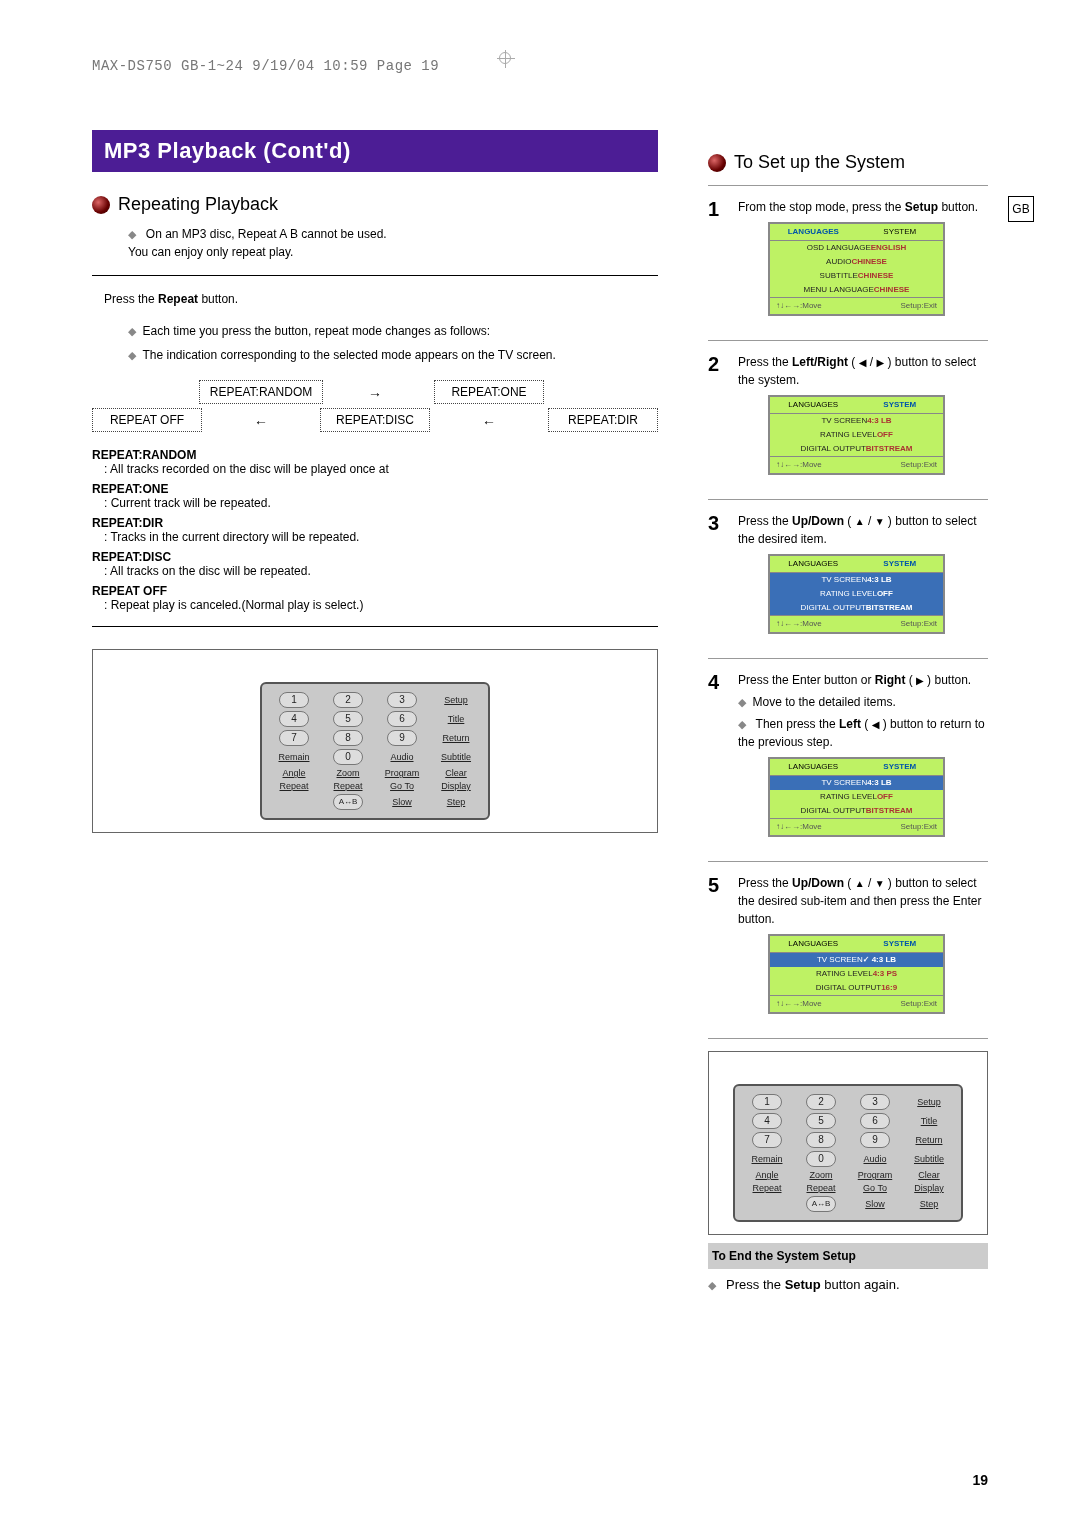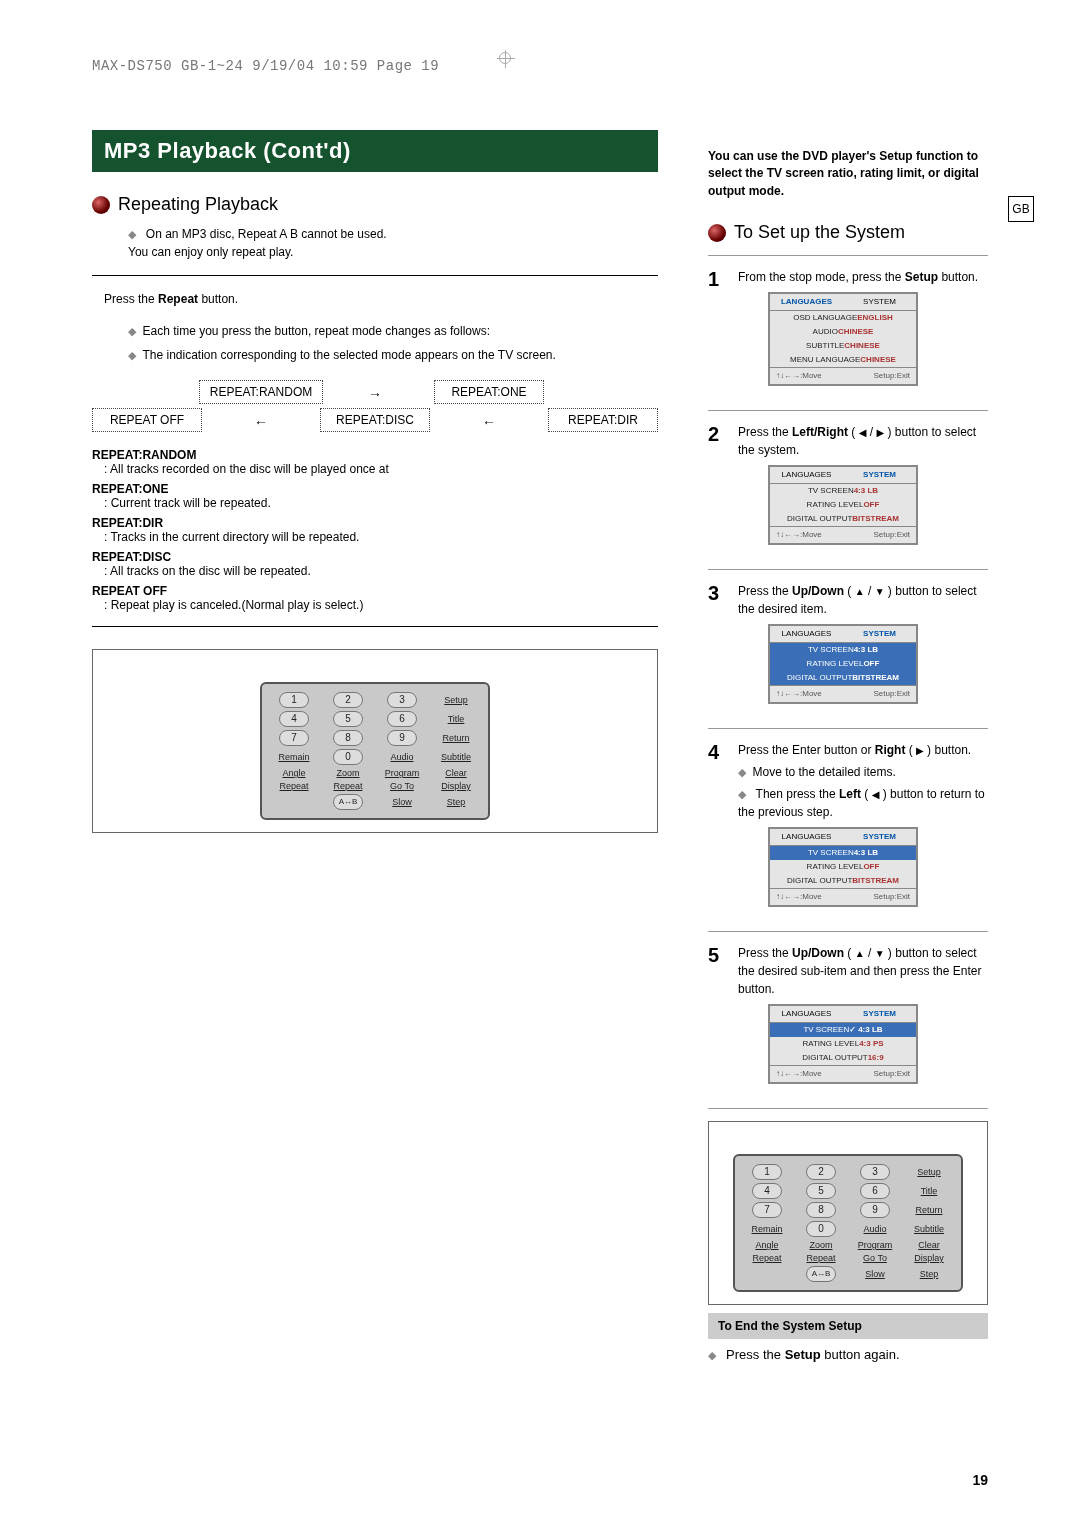--- a/index.html
+++ b/index.html
@@ -26,21 +26,21 @@
   .crop-top2 { top: 58px; left: 497px; width: 18px; height: 1px; border: none; border-top: 1px solid #aaa; }
   .crop-circle { top: 52px; left: 499px; width: 12px; height: 12px; border: 1px solid #aaa; border-radius: 50%; }
   .columns {
     position: absolute;
     top: 130px; left: 92px; right: 92px;
     display: flex;
     gap: 50px;
   }
   .col { flex: 1; }
   .black-bar {
-    background: #14532d;
+    background: #4c1d95;
     color: #fff;
     font-weight: bold;
     font-size: 22px;
     padding: 8px 12px;
     letter-spacing: 0.5px;
   }
   .sec-title {
     display: flex;
     align-items: center;
     gap: 8px;
@@ -116,23 +116,23 @@
   .right-intro { font-size: 12px; font-weight: bold; line-height: 1.45; margin: 18px 0 8px 0; }
   .step {
     display: flex;
     gap: 12px;
     margin: 6px 0 8px 0;
     font-size: 12px;
   }
   .step .num { font-size: 20px; font-weight: bold; width: 18px; }
   .step .body { flex: 1; line-height: 1.5; }
   .setup-screen {
-    width: 150px;
+    width: 177px;
     border: 2px solid #888;
-    background: #e5e5e5;
+    background: #bef264;
     margin: 6px 0 12px 30px;
     font-size: 8px;
   }
   .ss-tabs { display: flex; border-bottom: 1px solid #888; }
   .ss-tab { flex: 1; text-align: center; padding: 2px 0; }
   .ss-tab.active { color: #05a; font-weight: bold; }
   .ss-row { display: flex; justify-content: center; padding: 1px 6px; }
   .ss-row .k { color: #222; }
   .ss-row .v { color: #a33; font-weight: bold; }
   .ss-row.hl { background: #3a6fb7; color: #fff; }
@@ -143,21 +143,21 @@
     right: 46px; top: 196px;
     width: 26px; height: 26px;
     border: 1px solid #000;
     font-size: 12px;
     display: flex;
     align-items: center; justify-content: center;
   }
   .tri { display: inline-block; font-size: 10px; }
   .grey-band {
     background: #ccc;
-    padding: 6px 10px;
+    padding: 6px 4px;
     font-size: 12px;
     font-weight: bold;
     margin-top: 8px;
   }
   .page-num {
     position: absolute;
     right: 92px;
     bottom: 40px;
     font-size: 14px;
     font-weight: bold;
@@ -262,21 +262,20 @@
           <div class="kbtn" style="font-size:8px">A↔B</div>
           <div class="klab">Slow</div>
           <div class="klab">Step</div>
         </div>
       </div>
     </div>
   </div>
 
   <div class="col">
 
-    <div class="right-intro">You can use the DVD player's Setup function to select the TV screen ratio, rating limit, or digital output mode.</div>
 
     <div class="sec-title">
       <span class="bullet"></span>
       <span>To Set up the System</span>
     </div>
 
     <hr class="rulethin">
 
     <div class="step">
       <div class="num">1</div>

